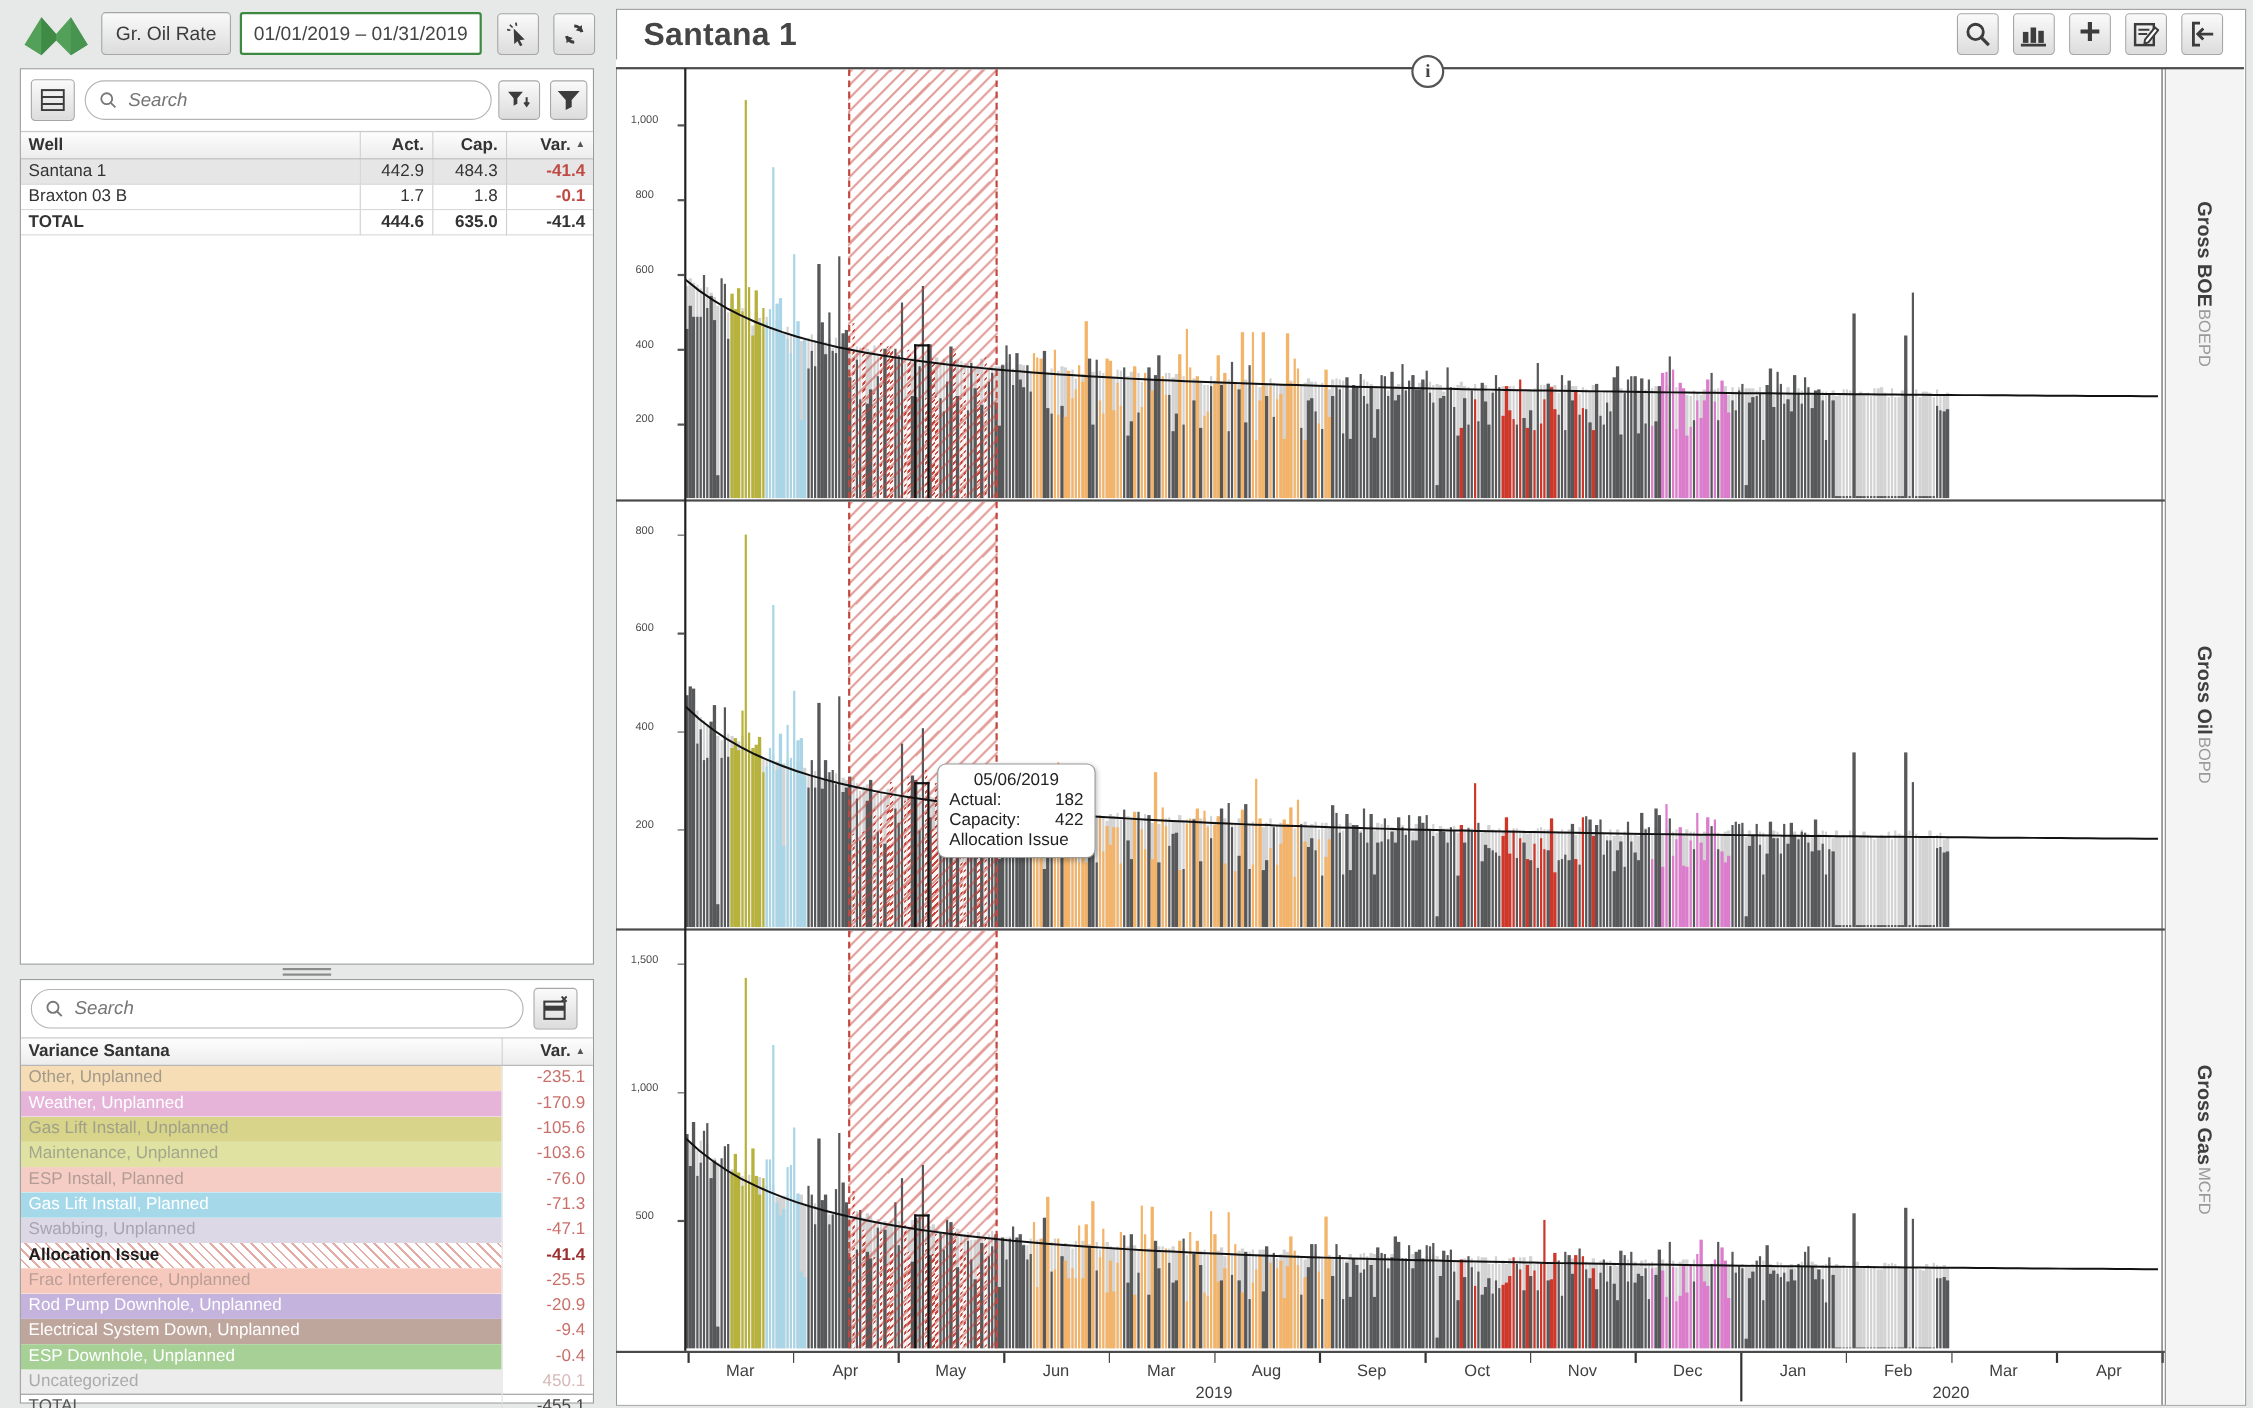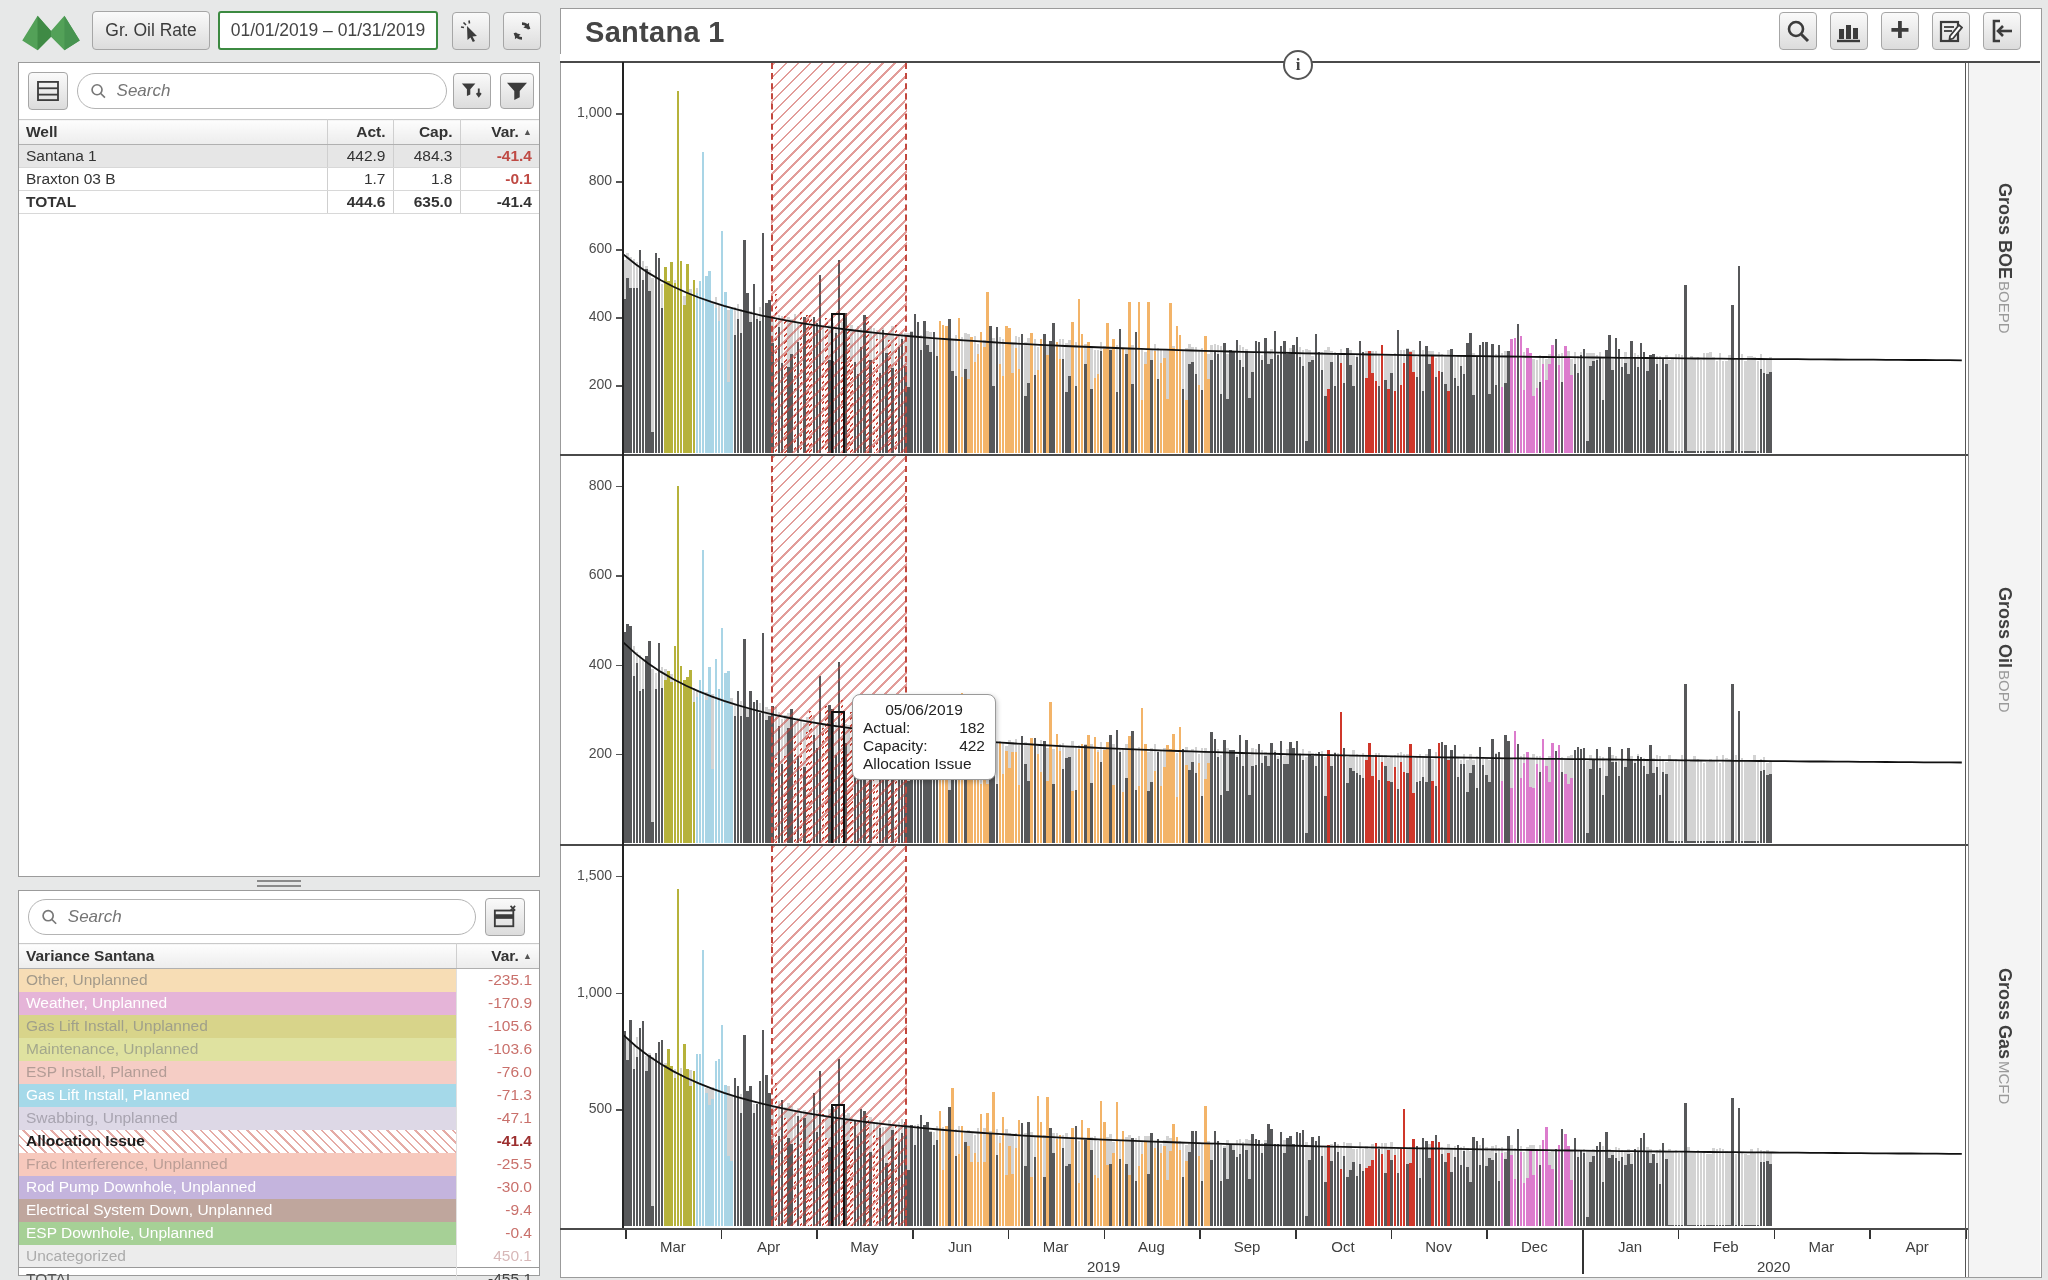--- a/index.html
+++ b/index.html
@@ -18,21 +18,21 @@
   table{border-collapse:collapse;table-layout:fixed;font-size:15.5px;color:#333;}
   th{font-weight:bold;text-align:left;background:linear-gradient(#fdfdfd,#ececec);
      border-bottom:1px solid #b0b0b0;border-top:1px solid #c9c9c9;padding:3px 7px;box-sizing:border-box;}
   td{padding:2px 7px;border-bottom:1px solid #d8d8d8;box-sizing:border-box;white-space:nowrap;overflow:hidden;}
   .num{text-align:right;}
   th.num{text-align:right;}
   .colline{border-right:1px solid #cfcfcf;}
   .sortarrow{font-size:9px;color:#555;vertical-align:2px;}
   .negval{color:#bf4a44;font-weight:bold;}
   .chart-card{position:absolute;background:#fff;border:1px solid #9b9b9b;box-sizing:border-box;}
-  .ylab{position:absolute;font-size:14px;color:#4c4c4c;text-align:right;width:52px;}
+  .ylab{position:absolute;font-size:10px;color:#4c4c4c;text-align:center;width:52px;}
   .xlab{position:absolute;font-size:15px;color:#3f3f3f;text-align:center;width:70px;}
   .bar{position:absolute;bottom:0;width:2.5px;}
   .hbar{position:absolute;bottom:0;width:2.5px;
         background:repeating-linear-gradient(135deg,#c9463a 0 1.6px,#fdf4f3 1.6px 4.6px);}
   .band{position:absolute;z-index:5;
         background:repeating-linear-gradient(135deg,rgba(197,60,53,0.50) 0 2px,rgba(255,255,255,0) 2px 8.5px);
         border-left:2px dashed #c2473d;border-right:2px dashed #c2473d;box-sizing:border-box;}
   .marker{position:absolute;z-index:7;border-left:2px solid #111;border-right:2px solid #111;
         border-top:2px solid #111;box-sizing:border-box;}
   .curve{position:absolute;z-index:6;overflow:visible;}
@@ -210,21 +210,21 @@
           <tr class="vrow">
             <td class="" style="height: 23px; color: rgb(28, 28, 28); background: repeating-linear-gradient(45deg, rgb(255, 255, 255) 0px, rgb(255, 255, 255) 5px, rgb(229, 172, 166) 5px, rgb(229, 172, 166) 6.6px); font-weight: bold;">Allocation Issue</td>
             <td class="num" style="height: 23px; background: rgb(255, 255, 255); border-left: 1px solid rgb(224, 224, 224); color: rgb(156, 47, 47); font-weight: bold;">-41.4</td>
           </tr>
           <tr class="vrow">
             <td class="" style="height: 23px; color: rgb(187, 158, 150); background: rgb(247, 201, 189);">Frac Interference, Unplanned</td>
             <td class="num" style="height: 23px; background: rgb(255, 255, 255); border-left: 1px solid rgb(224, 224, 224); color: rgb(201, 112, 107);">-25.5</td>
           </tr>
           <tr class="vrow">
             <td class="" style="height: 23px; color: rgb(255, 255, 255); background: rgb(196, 180, 221);">Rod Pump Downhole, Unplanned</td>
-            <td class="num" style="height: 23px; background: rgb(255, 255, 255); border-left: 1px solid rgb(224, 224, 224); color: rgb(201, 112, 107);">-30.0</td>
+            <td class="num" style="height: 23px; background: rgb(255, 255, 255); border-left: 1px solid rgb(224, 224, 224); color: rgb(201, 112, 107);">-20.9</td>
           </tr>
           <tr class="vrow">
             <td class="" style="height: 23px; color: rgb(255, 255, 255); background: rgb(191, 166, 157);">Electrical System Down, Unplanned</td>
             <td class="num" style="height: 23px; background: rgb(255, 255, 255); border-left: 1px solid rgb(224, 224, 224); color: rgb(201, 112, 107);">-9.4</td>
           </tr>
           <tr class="vrow">
             <td class="" style="height: 23px; color: rgb(255, 255, 255); background: rgb(166, 208, 150);">ESP Downhole, Unplanned</td>
             <td class="num" style="height: 23px; background: rgb(255, 255, 255); border-left: 1px solid rgb(224, 224, 224); color: rgb(201, 112, 107);">-0.4</td>
           </tr>
           <tr class="vrow">

